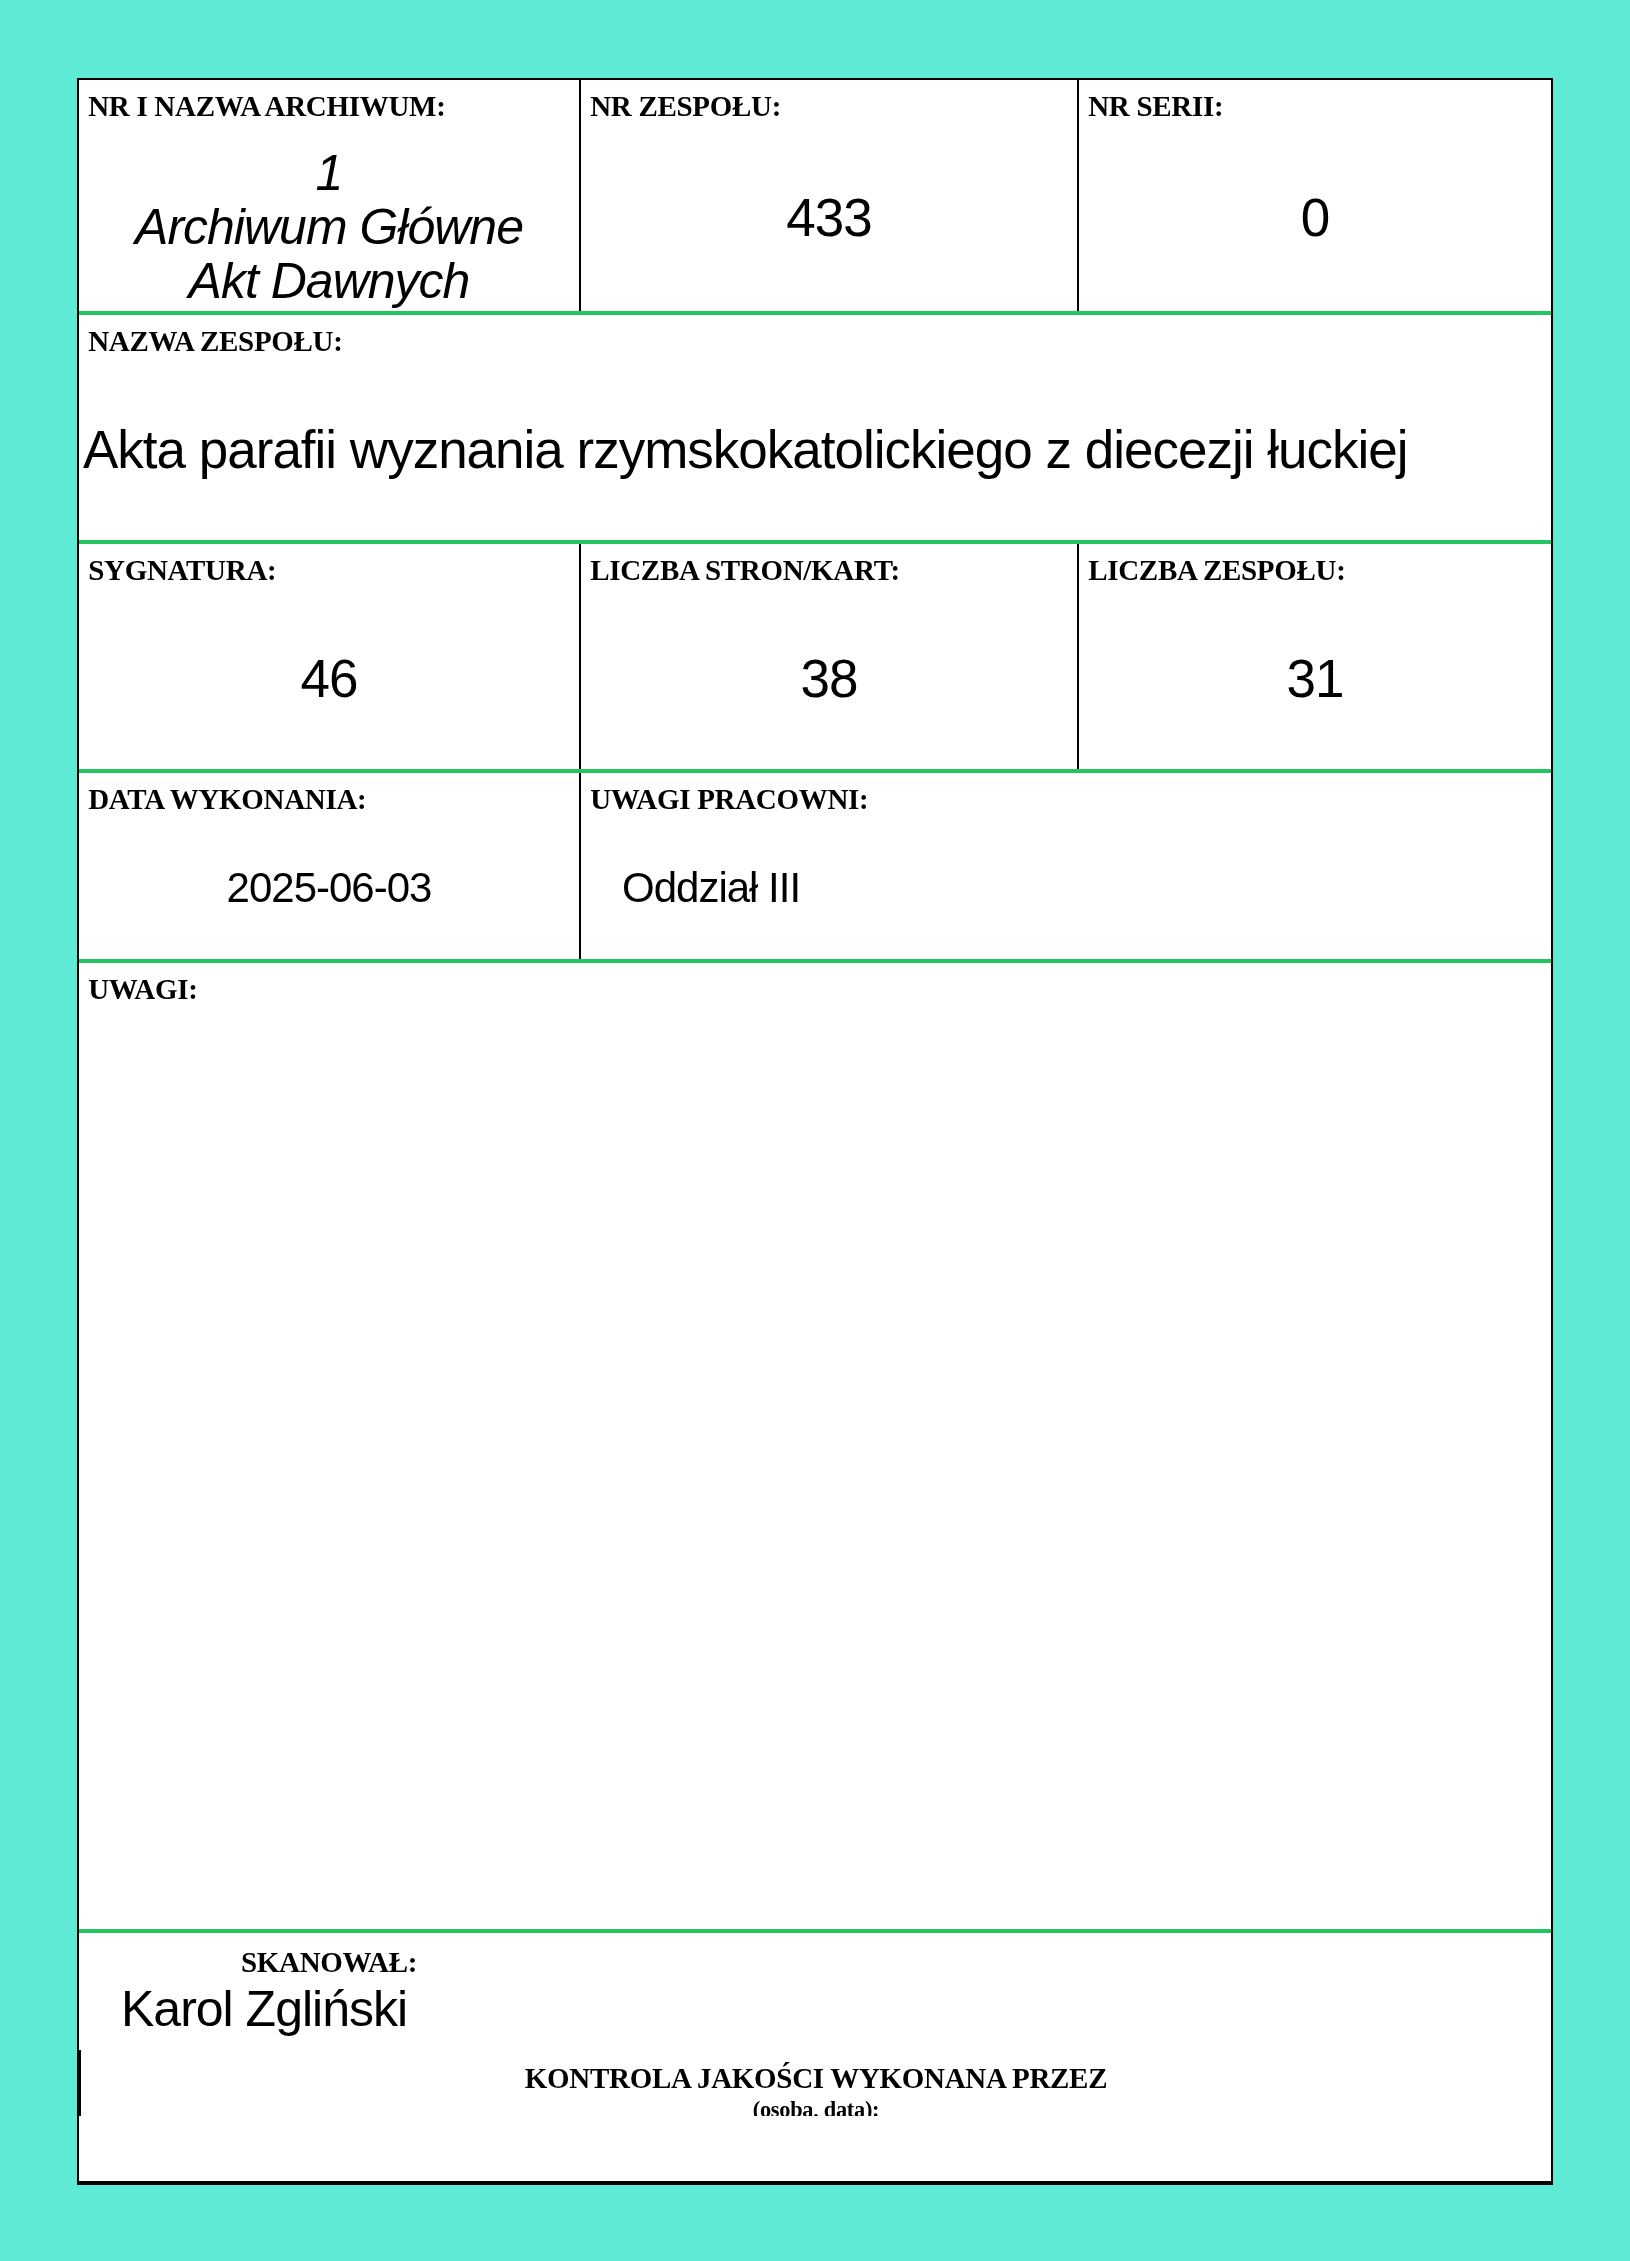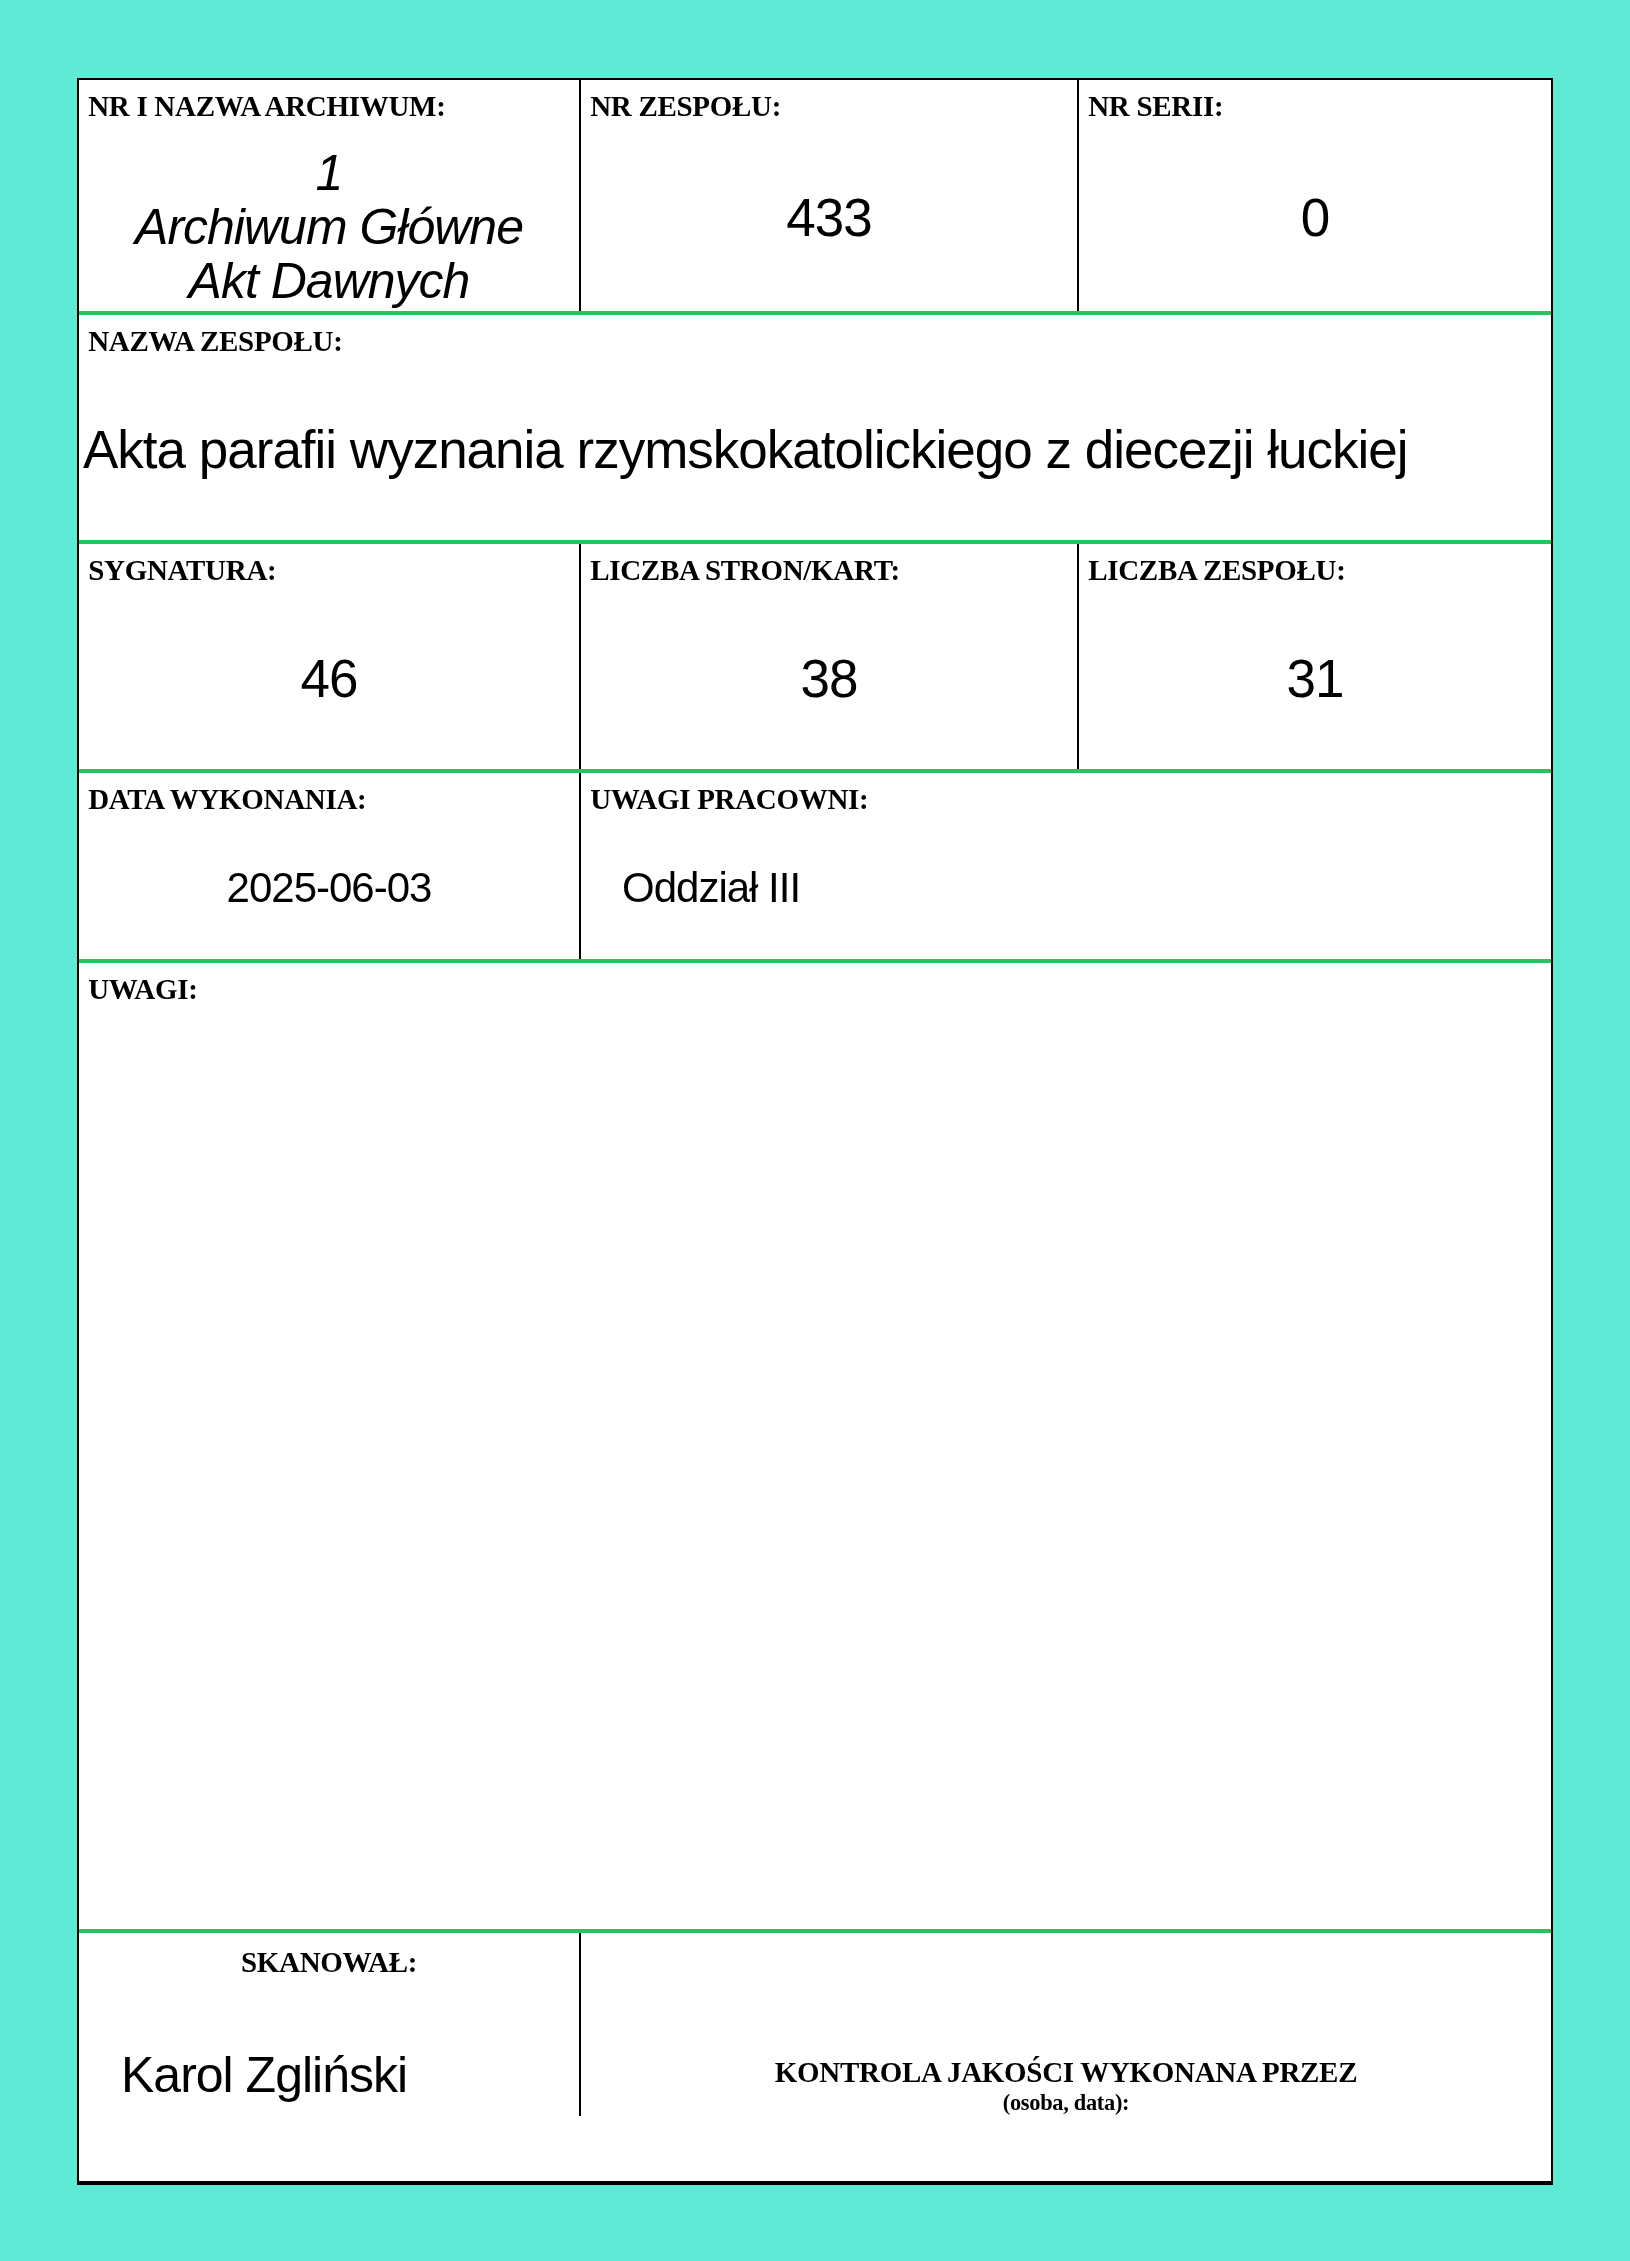--- a/index.html
+++ b/index.html
@@ -20,27 +20,27 @@
     display:flex;flex-direction:column;
     background:#fff;
   }
   .row{display:flex;box-sizing:border-box;flex:0 0 auto;}
   .row.sep{border-top:4px solid #22c55e;}
   .r1{height:231px;}
   .r2{height:229px;}
   .r3{height:229px;}
   .r4{height:190px;}
   .r5{height:970px;}
-  .r6{height:187px;}
+  .r6{height:187px;flex-direction:column;}
   .cell{
     box-sizing:border-box;
     display:flex;flex-direction:column;
     overflow:hidden;
   }
-  .cell.cb{border-left:2.6px solid #000;justify-content:flex-end;}
+  .cell.cb{border-left:2.6px solid #000;}
   .w1{width:500px;flex:0 0 auto;}
   .w2{width:498px;flex:0 0 auto;}
   .grow{flex:1 1 auto;}
   .label{
     font-family:"Liberation Serif", serif;
     font-weight:bold;
     font-size:29px;
     line-height:1.25;
     letter-spacing:-0.3px;
     padding:8px 6.6px 0 9.2px;

